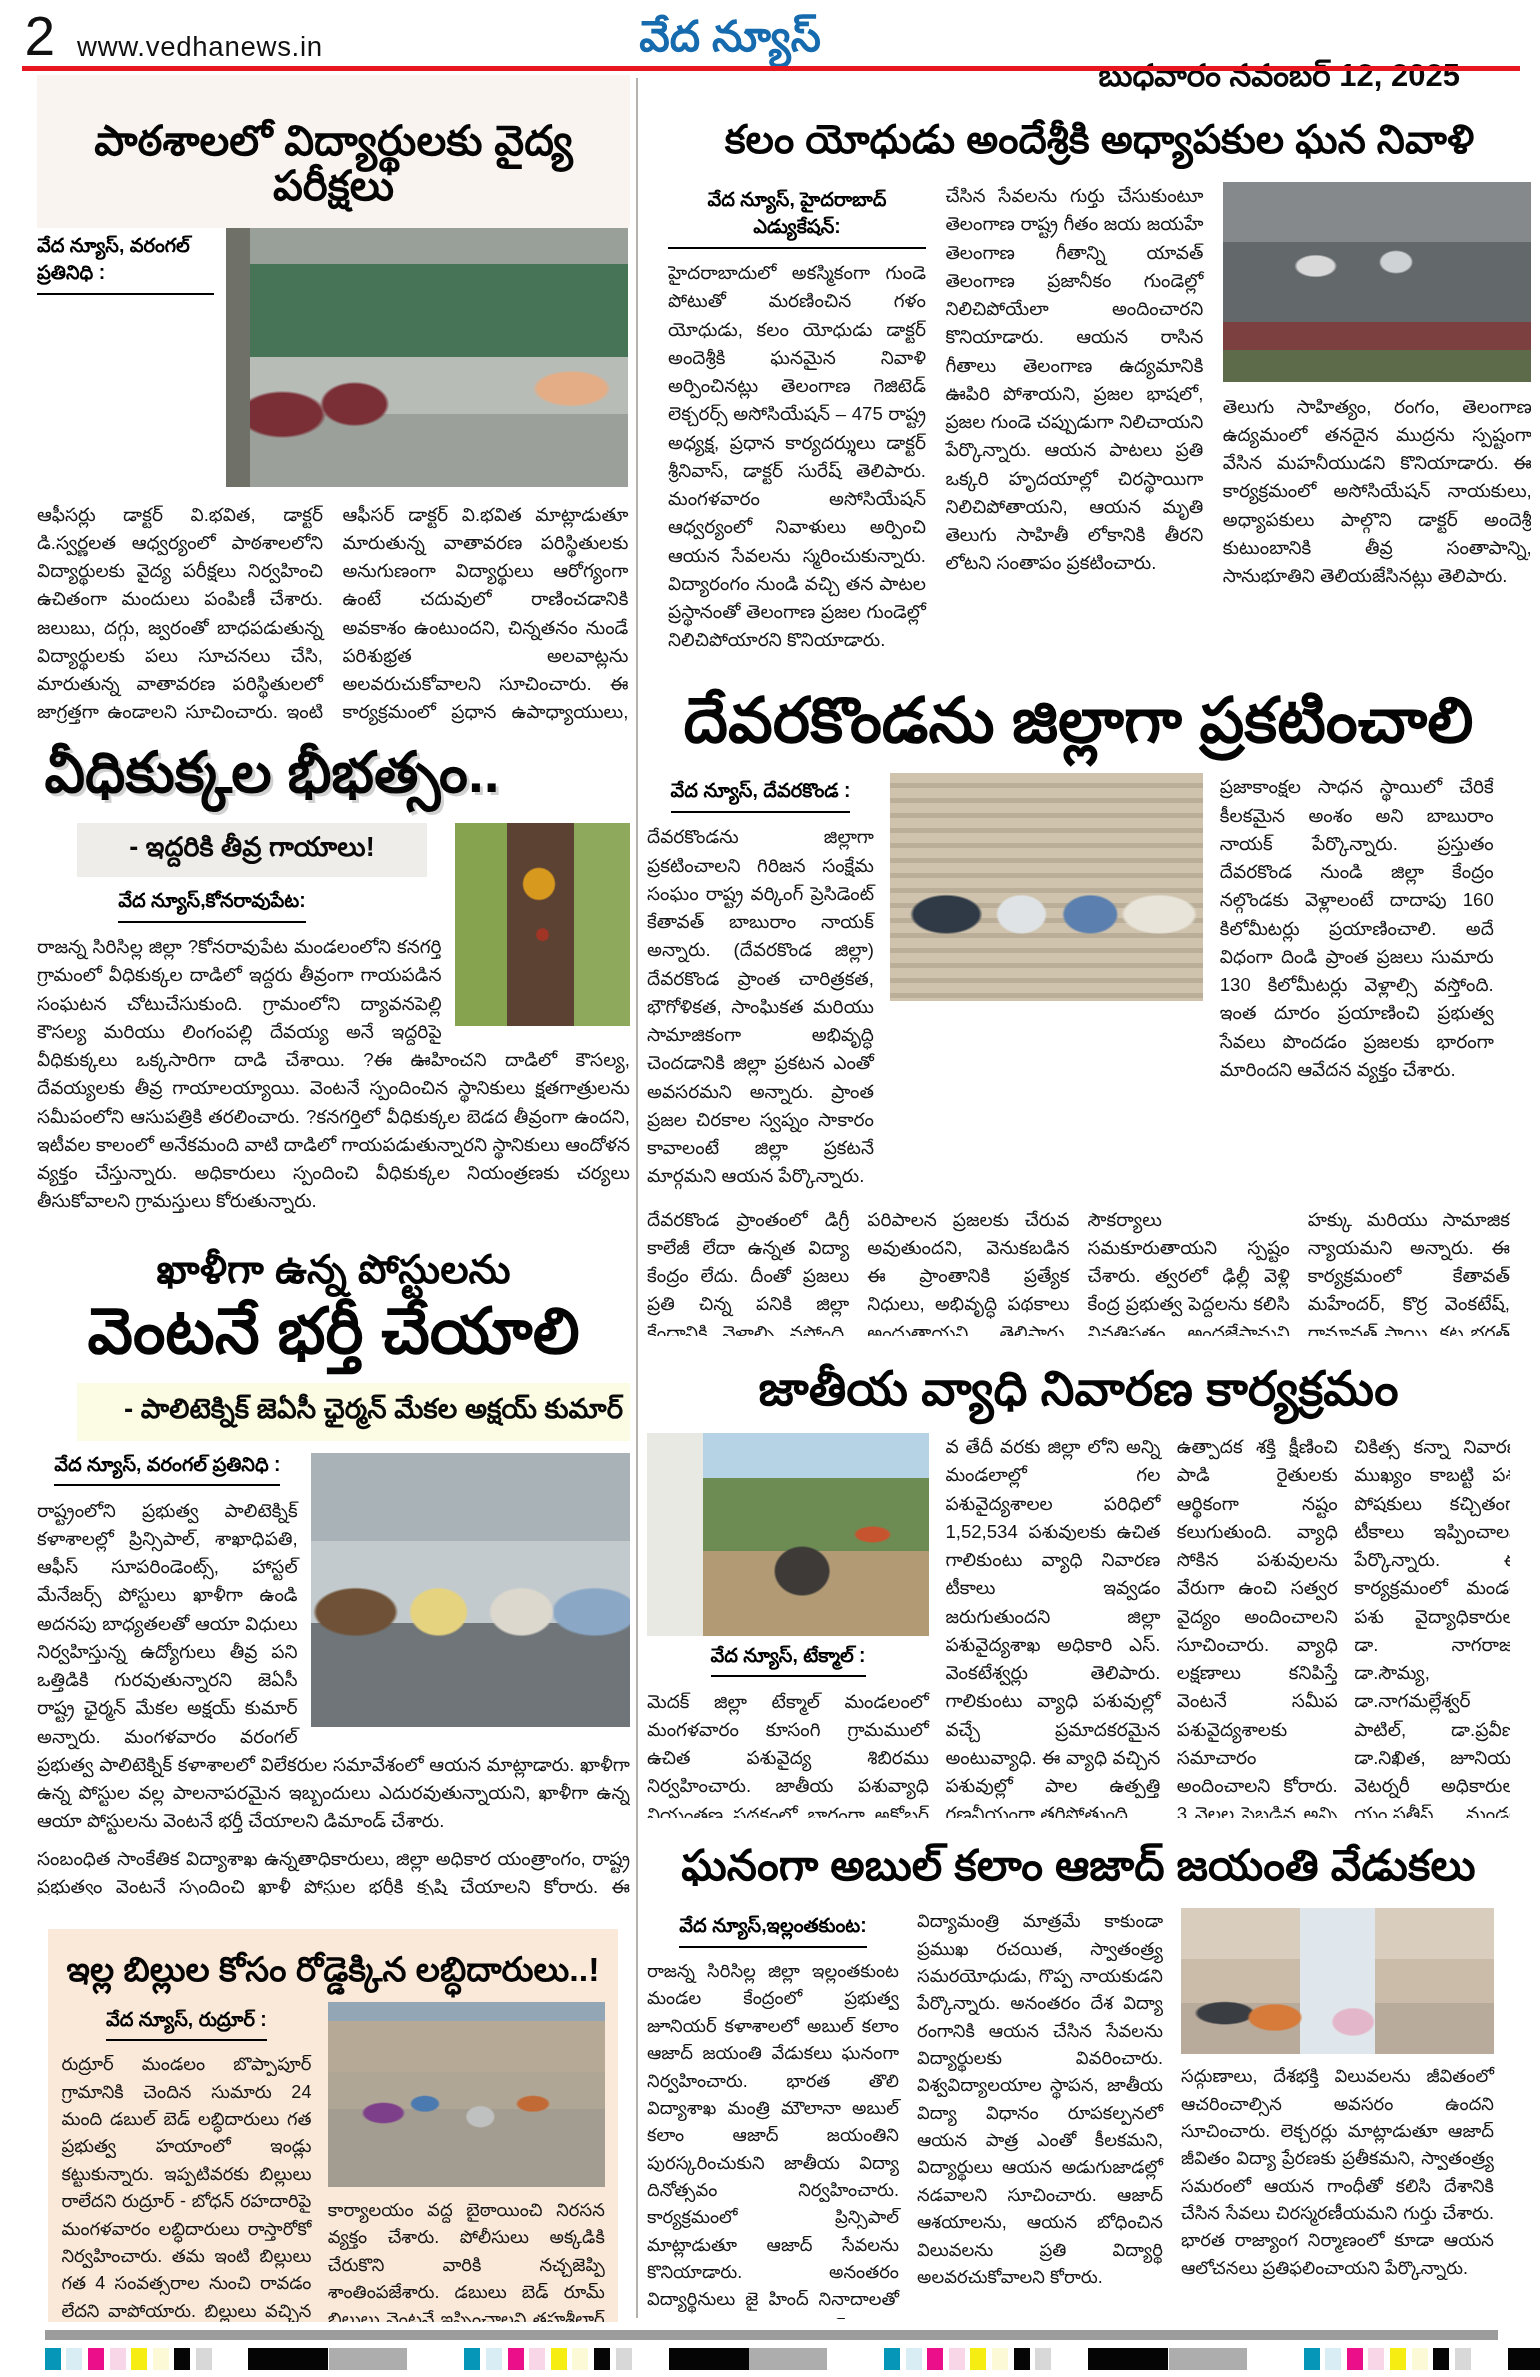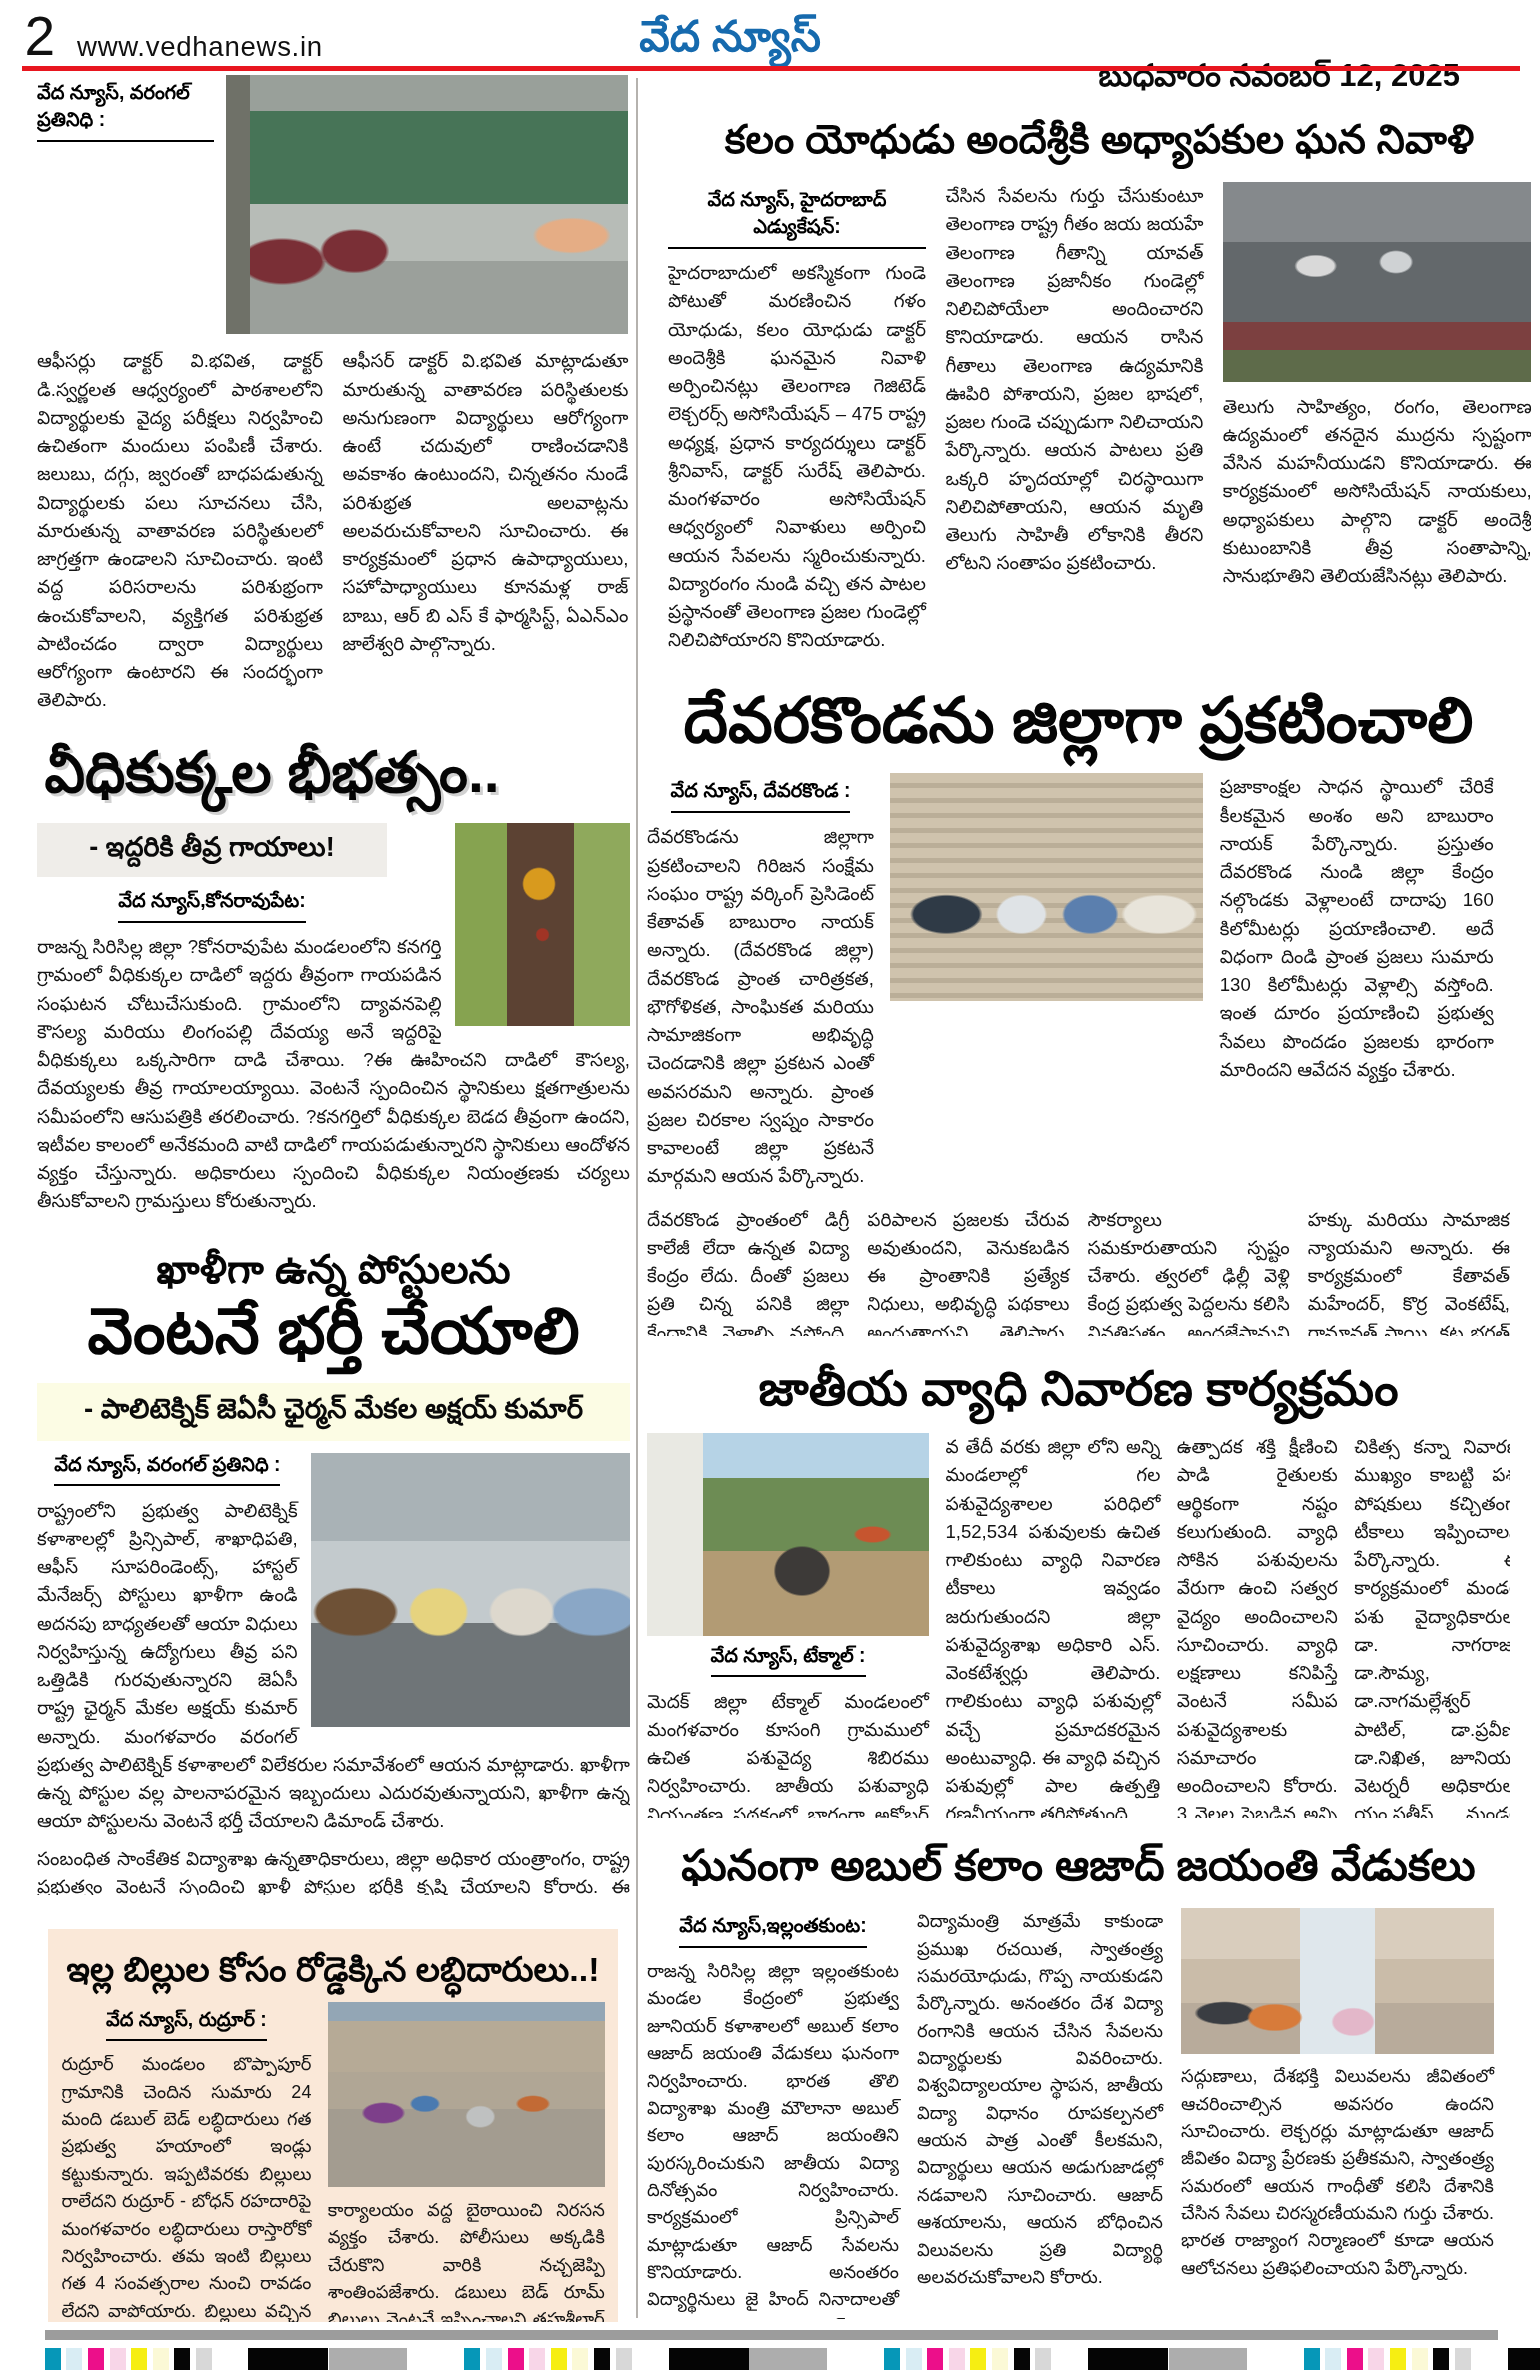--- a/index.html
+++ b/index.html
@@ -18,21 +18,21 @@
   
   .art{position:absolute;overflow:hidden;}
   .hl{font-weight:800;text-align:center;color:#050505;line-height:1.08;margin:0;}
   .byline{text-align:center;font-size:19.4px;font-weight:800;color:#000;margin:6px 0 10.4px;}
   .byline .u{display:inline-block;border-bottom:2.2px solid #000;padding-bottom:4.5px;}
   .bt{font-size:18.6px;line-height:1.52;text-align:justify;color:#141414;margin:0;}
   .row{display:flex;gap:12px;align-items:flex-start;}
   .cols{display:flex;gap:19.4px;margin-top:13.4px;align-items:flex-start;}
   .photo{flex:none;}
   .subbox{display:flex;align-items:center;justify-content:center;text-align:right;
-          font-weight:800;color:#0a0a0a;}
+          font-weight:800;color:#0a0a0a;margin-left:40px;}
   .tintA{background:#f9f4f0;}
   .shadowhl{text-shadow:3px 3px 0 rgba(0,0,0,0.18);}
   
   .ph-classroom{background:
     linear-gradient(90deg,#6f7168 0 6%,rgba(0,0,0,0) 6%),
     radial-gradient(ellipse at 14% 72%,#7a2f36 0 8%,rgba(0,0,0,0) 9%),
     radial-gradient(ellipse at 32% 68%,#7a2f36 0 8%,rgba(0,0,0,0) 9%),
     radial-gradient(ellipse at 86% 62%,#e5ad85 0 7%,rgba(0,0,0,0) 8%),
     linear-gradient(180deg,#99a09a 0 14%,#477457 14% 50%,#b7bcb7 50% 72%,#9ba09b 72% 100%);}
   .ph-leg{background:
@@ -83,20 +83,21 @@
 <div class="page abs" style="left:0;top:0;width:1541px;height:2377px;">
 
   <div class="abs pageno" style="left:24.6px;top:9px;">2</div>
   <div class="abs site" style="left:77px;top:31px;">www.vedhanews.in</div>
   <div class="abs logo" style="left:611px;top:15px;width:238px;text-align:center;">వేద న్యూస్</div>
   <div class="abs date" style="left:1028px;top:22.4px;width:432px;text-align:right;margin-top:36px;">బుధవారం నవంబర్ 12, 2025</div>
   <div class="abs redrule" style="left:22.4px;top:66px;width:1498px;"></div>
   <div class="abs vrule" style="left:636px;top:78px;height:2240px;"></div>
 
   <section class="art" style="left:37px;top:75px;width:593px;height:654px;">
+    <h1 class="hl tintA" style="font-size:42px;padding:43px 0 19.4px;">పాఠశాలలో విద్యార్థులకు వైద్య పరీక్షలు</h1>
     <div class="row">
       <div style="width:177px;flex:none;">
         <div class="byline" style="text-align:left;"><span class="u">వేద న్యూస్, వరంగల్ ప్రతినిధి :</span></div>
       </div>
       <div class="photo ph-classroom" style="width:402px;height:259px;"></div>
     </div>
     <div class="cols">
       <p class="bt" style="width:286px;">ఆఫీసర్లు డాక్టర్ వి.భవిత, డాక్టర్ డి.స్వర్ణలత ఆధ్వర్యంలో పాఠశాలలోని విద్యార్థులకు వైద్య పరీక్షలు నిర్వహించి ఉచితంగా మందులు పంపిణీ చేశారు. జలుబు, దగ్గు, జ్వరంతో బాధపడుతున్న విద్యార్థులకు పలు సూచనలు చేసి, మారుతున్న వాతావరణ పరిస్థితులలో జాగ్రత్తగా ఉండాలని సూచించారు. ఇంటి వద్ద పరిసరాలను పరిశుభ్రంగా ఉంచుకోవాలని, వ్యక్తిగత పరిశుభ్రత పాటించడం ద్వారా విద్యార్థులు ఆరోగ్యంగా ఉంటారని ఈ సందర్భంగా తెలిపారు.</p>
       <p class="bt" style="width:286px;">ఆఫీసర్ డాక్టర్ వి.భవిత మాట్లాడుతూ మారుతున్న వాతావరణ పరిస్థితులకు అనుగుణంగా విద్యార్థులు ఆరోగ్యంగా ఉంటే చదువులో రాణించడానికి అవకాశం ఉంటుందని, చిన్నతనం నుండే పరిశుభ్రత అలవాట్లను అలవరుచుకోవాలని సూచించారు. ఈ కార్యక్రమంలో ప్రధాన ఉపాధ్యాయులు, సహోపాధ్యాయులు కూనమళ్ల రాజ్ బాబు, ఆర్ బి ఎస్ కే ఫార్మసిస్ట్, ఏఎన్ఎం జాలేశ్వరి పాల్గొన్నారు.</p>
     </div>

